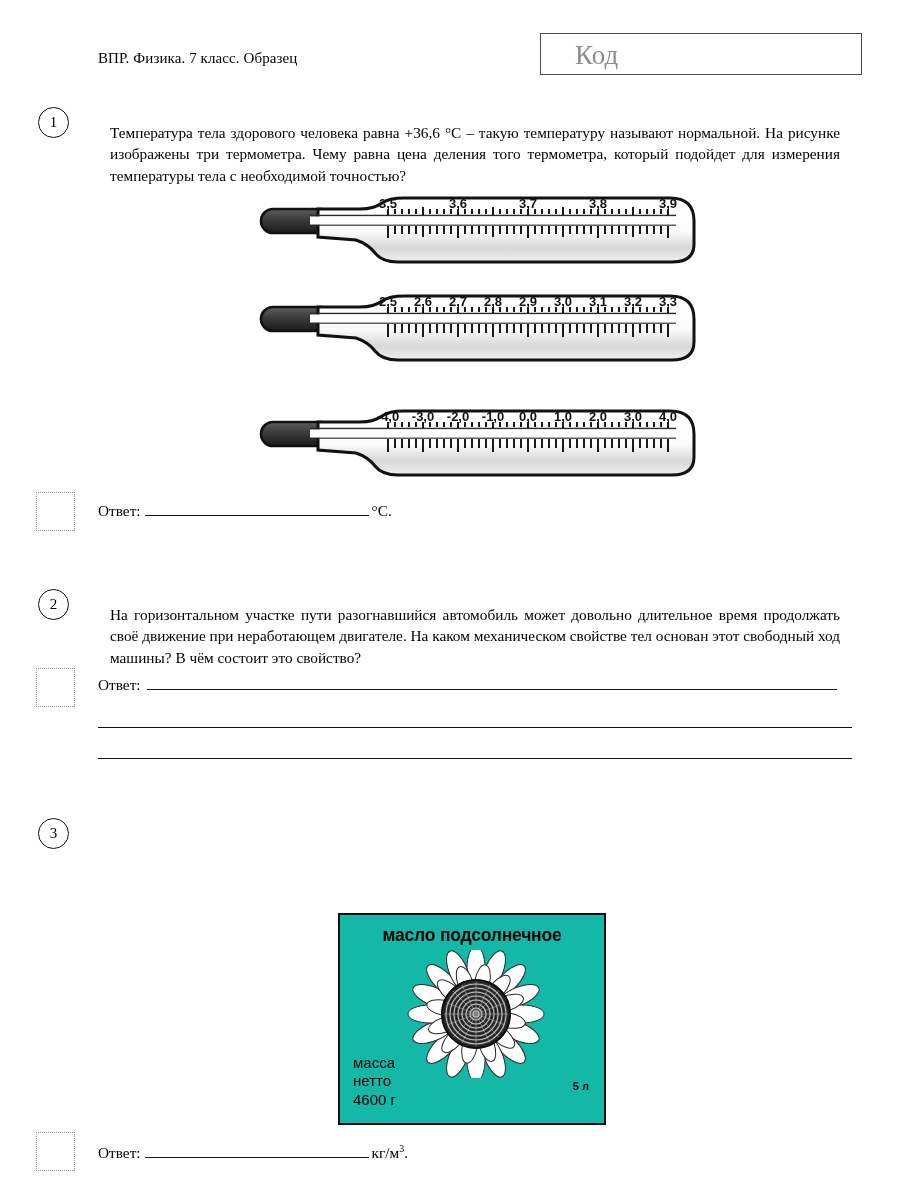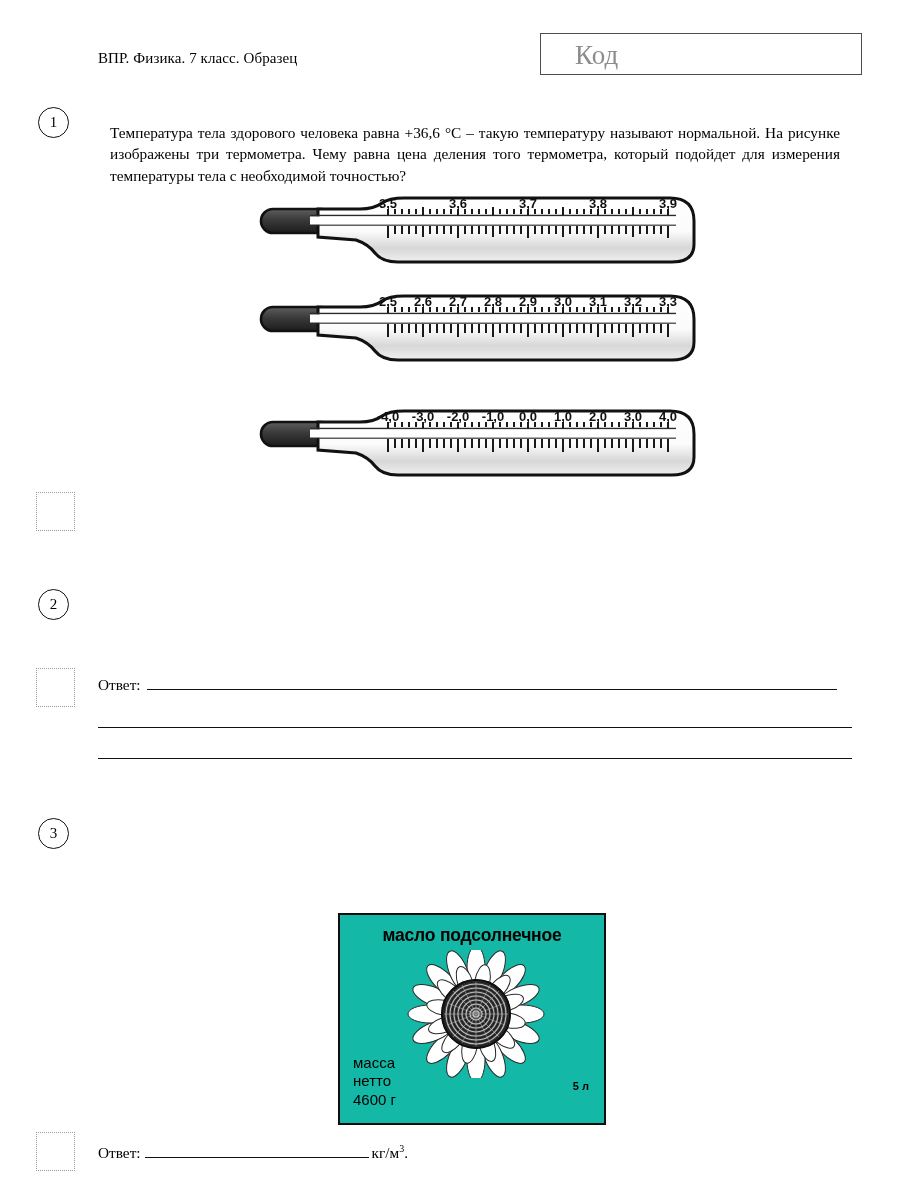--- a/index.html
+++ b/index.html
@@ -552,22 +552,28 @@
           <text x="305" y="12">1,0</text>
           <text x="340" y="12">2,0</text>
           <text x="375" y="12">3,0</text>
           <text x="410" y="12">4,0</text>
         </g>
       </g>
     </svg>
   </div>
 
   <div class="score-box" style="left:36px; top:492px;"></div>
+  <div class="answer-row" style="top:502px;">
+    <span>Ответ:</span><span class="answer-rule short"></span><span>°С.</span>
+  </div>
 
   <div class="qnum" style="left:38px; top:589px;">2</div>
+  <div class="qtext" style="top:592px;">
+    <p>На горизонтальном участке пути разогнавшийся автомобиль может довольно длительное время продолжать своё движение при неработающем двигателе. На каком механическом свойстве тел основан этот свободный ход машины? В чём состоит это свойство?</p>
+  </div>
 
   <div class="score-box" style="left:36px; top:668px;"></div>
   <div class="answer-row" style="top:676px;">
     <span>Ответ:</span><span class="answer-rule long"></span>
   </div>
   <div class="blank-line" style="top:727px;"></div>
   <div class="blank-line" style="top:758px;"></div>
 
   <div class="qnum" style="left:38px; top:818px;">3</div>
 

